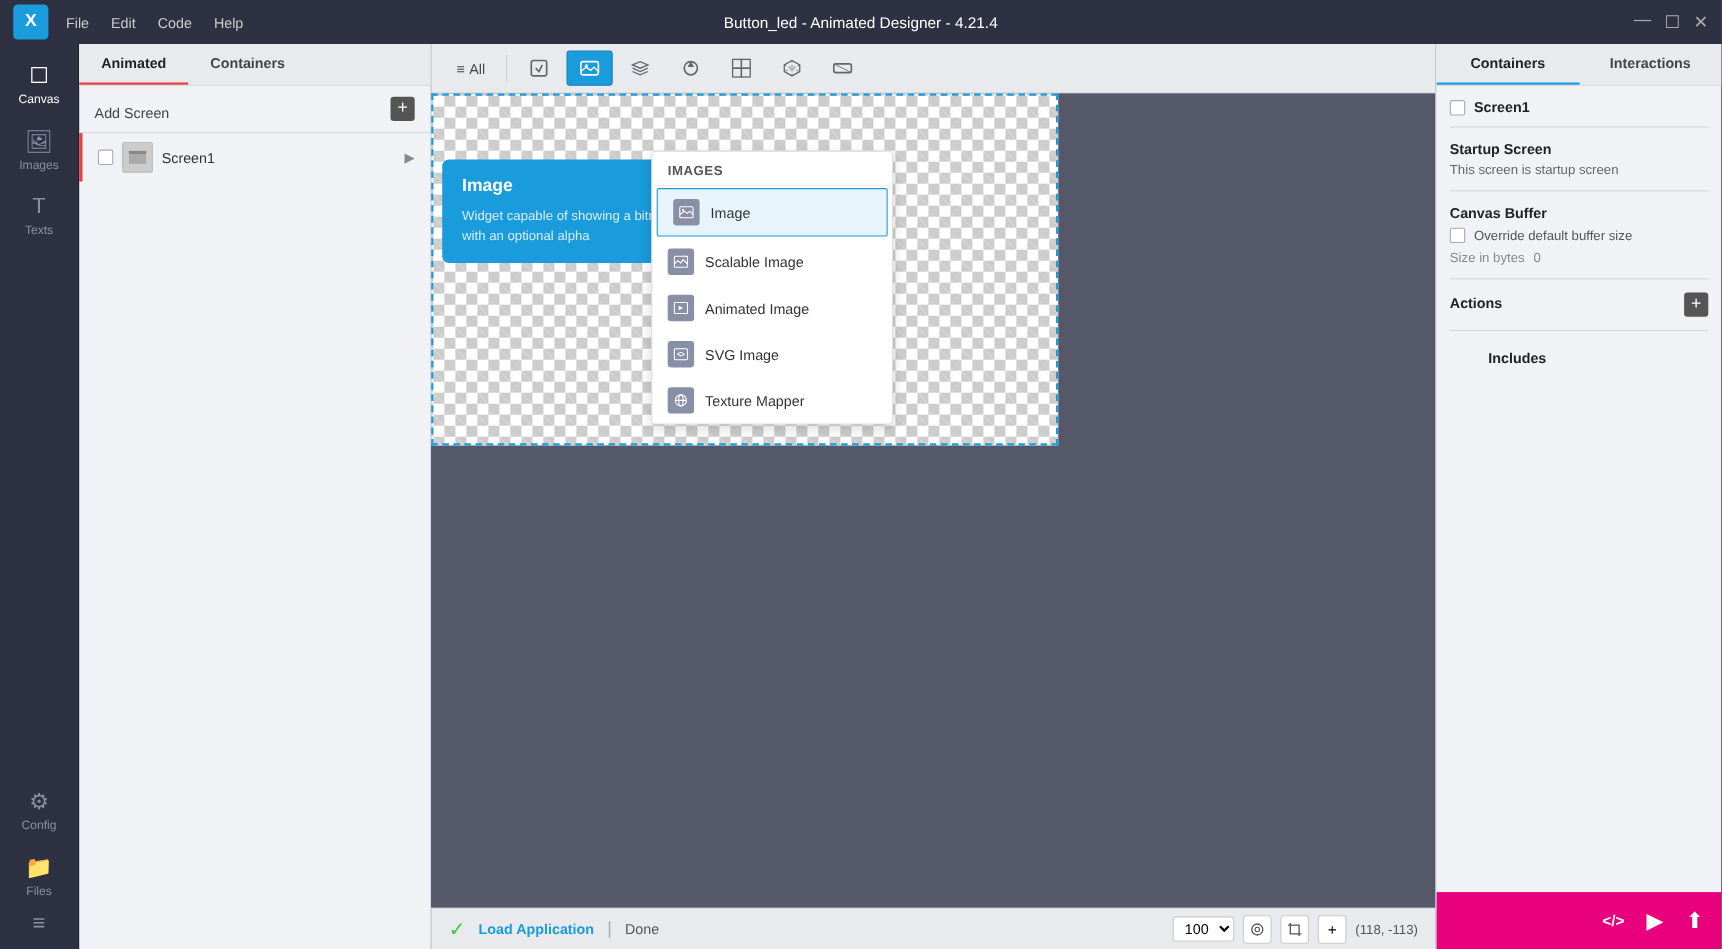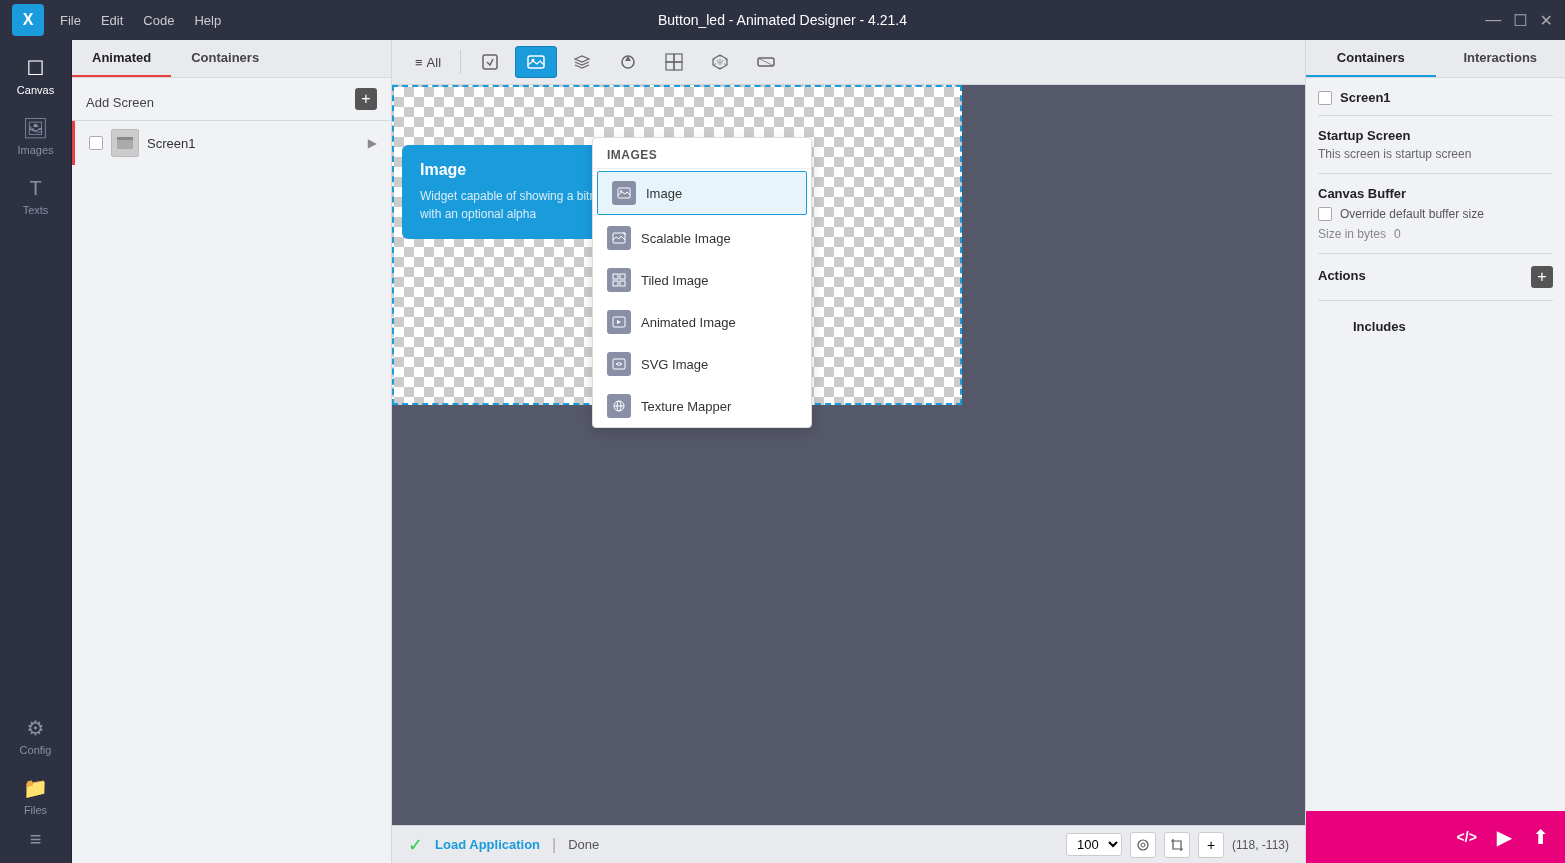--- a/index.html
+++ b/index.html
@@ -553,31 +553,20 @@
             <svg width="14" height="14" viewBox="0 0 14 14" fill="none">
                 <rect x="1" y="2" width="12" height="10" rx="1" stroke="#fff" stroke-width="1" fill="none"></rect>
                 <path d="M1 9 L4 6 L7 8 L9 5 L13 9" stroke="#fff" stroke-width="1" fill="none"></path>
                 <line x1="11" y1="2" x2="13" y2="2" stroke="#fff" stroke-width="1"></line>
                 <line x1="13" y1="2" x2="13" y2="4" stroke="#fff" stroke-width="1"></line>
               </svg>
           </div>
           <span>Scalable Image</span>
         </div>
 
-        <div class="dropdown-item">
-          <div class="item-icon">
-            <svg width="14" height="14" viewBox="0 0 14 14" fill="none">
-                <rect x="1" y="1" width="5" height="5" stroke="#fff" stroke-width="1" fill="none"></rect>
-                <rect x="8" y="1" width="5" height="5" stroke="#fff" stroke-width="1" fill="none"></rect>
-                <rect x="1" y="8" width="5" height="5" stroke="#fff" stroke-width="1" fill="none"></rect>
-                <rect x="8" y="8" width="5" height="5" stroke="#fff" stroke-width="1" fill="none"></rect>
-              </svg>
-          </div>
-          <span>Tiled Image</span>
-        </div>
 
         <div class="dropdown-item">
           <div class="item-icon">
             <svg width="14" height="14" viewBox="0 0 14 14" fill="none">
                 <rect x="1" y="2" width="12" height="10" rx="1" stroke="#fff" stroke-width="1" fill="none"></rect>
                 <path d="M5 5 L9 7 L5 9 Z" fill="#fff"></path>
               </svg>
           </div>
           <span>Animated Image</span>
         </div>

